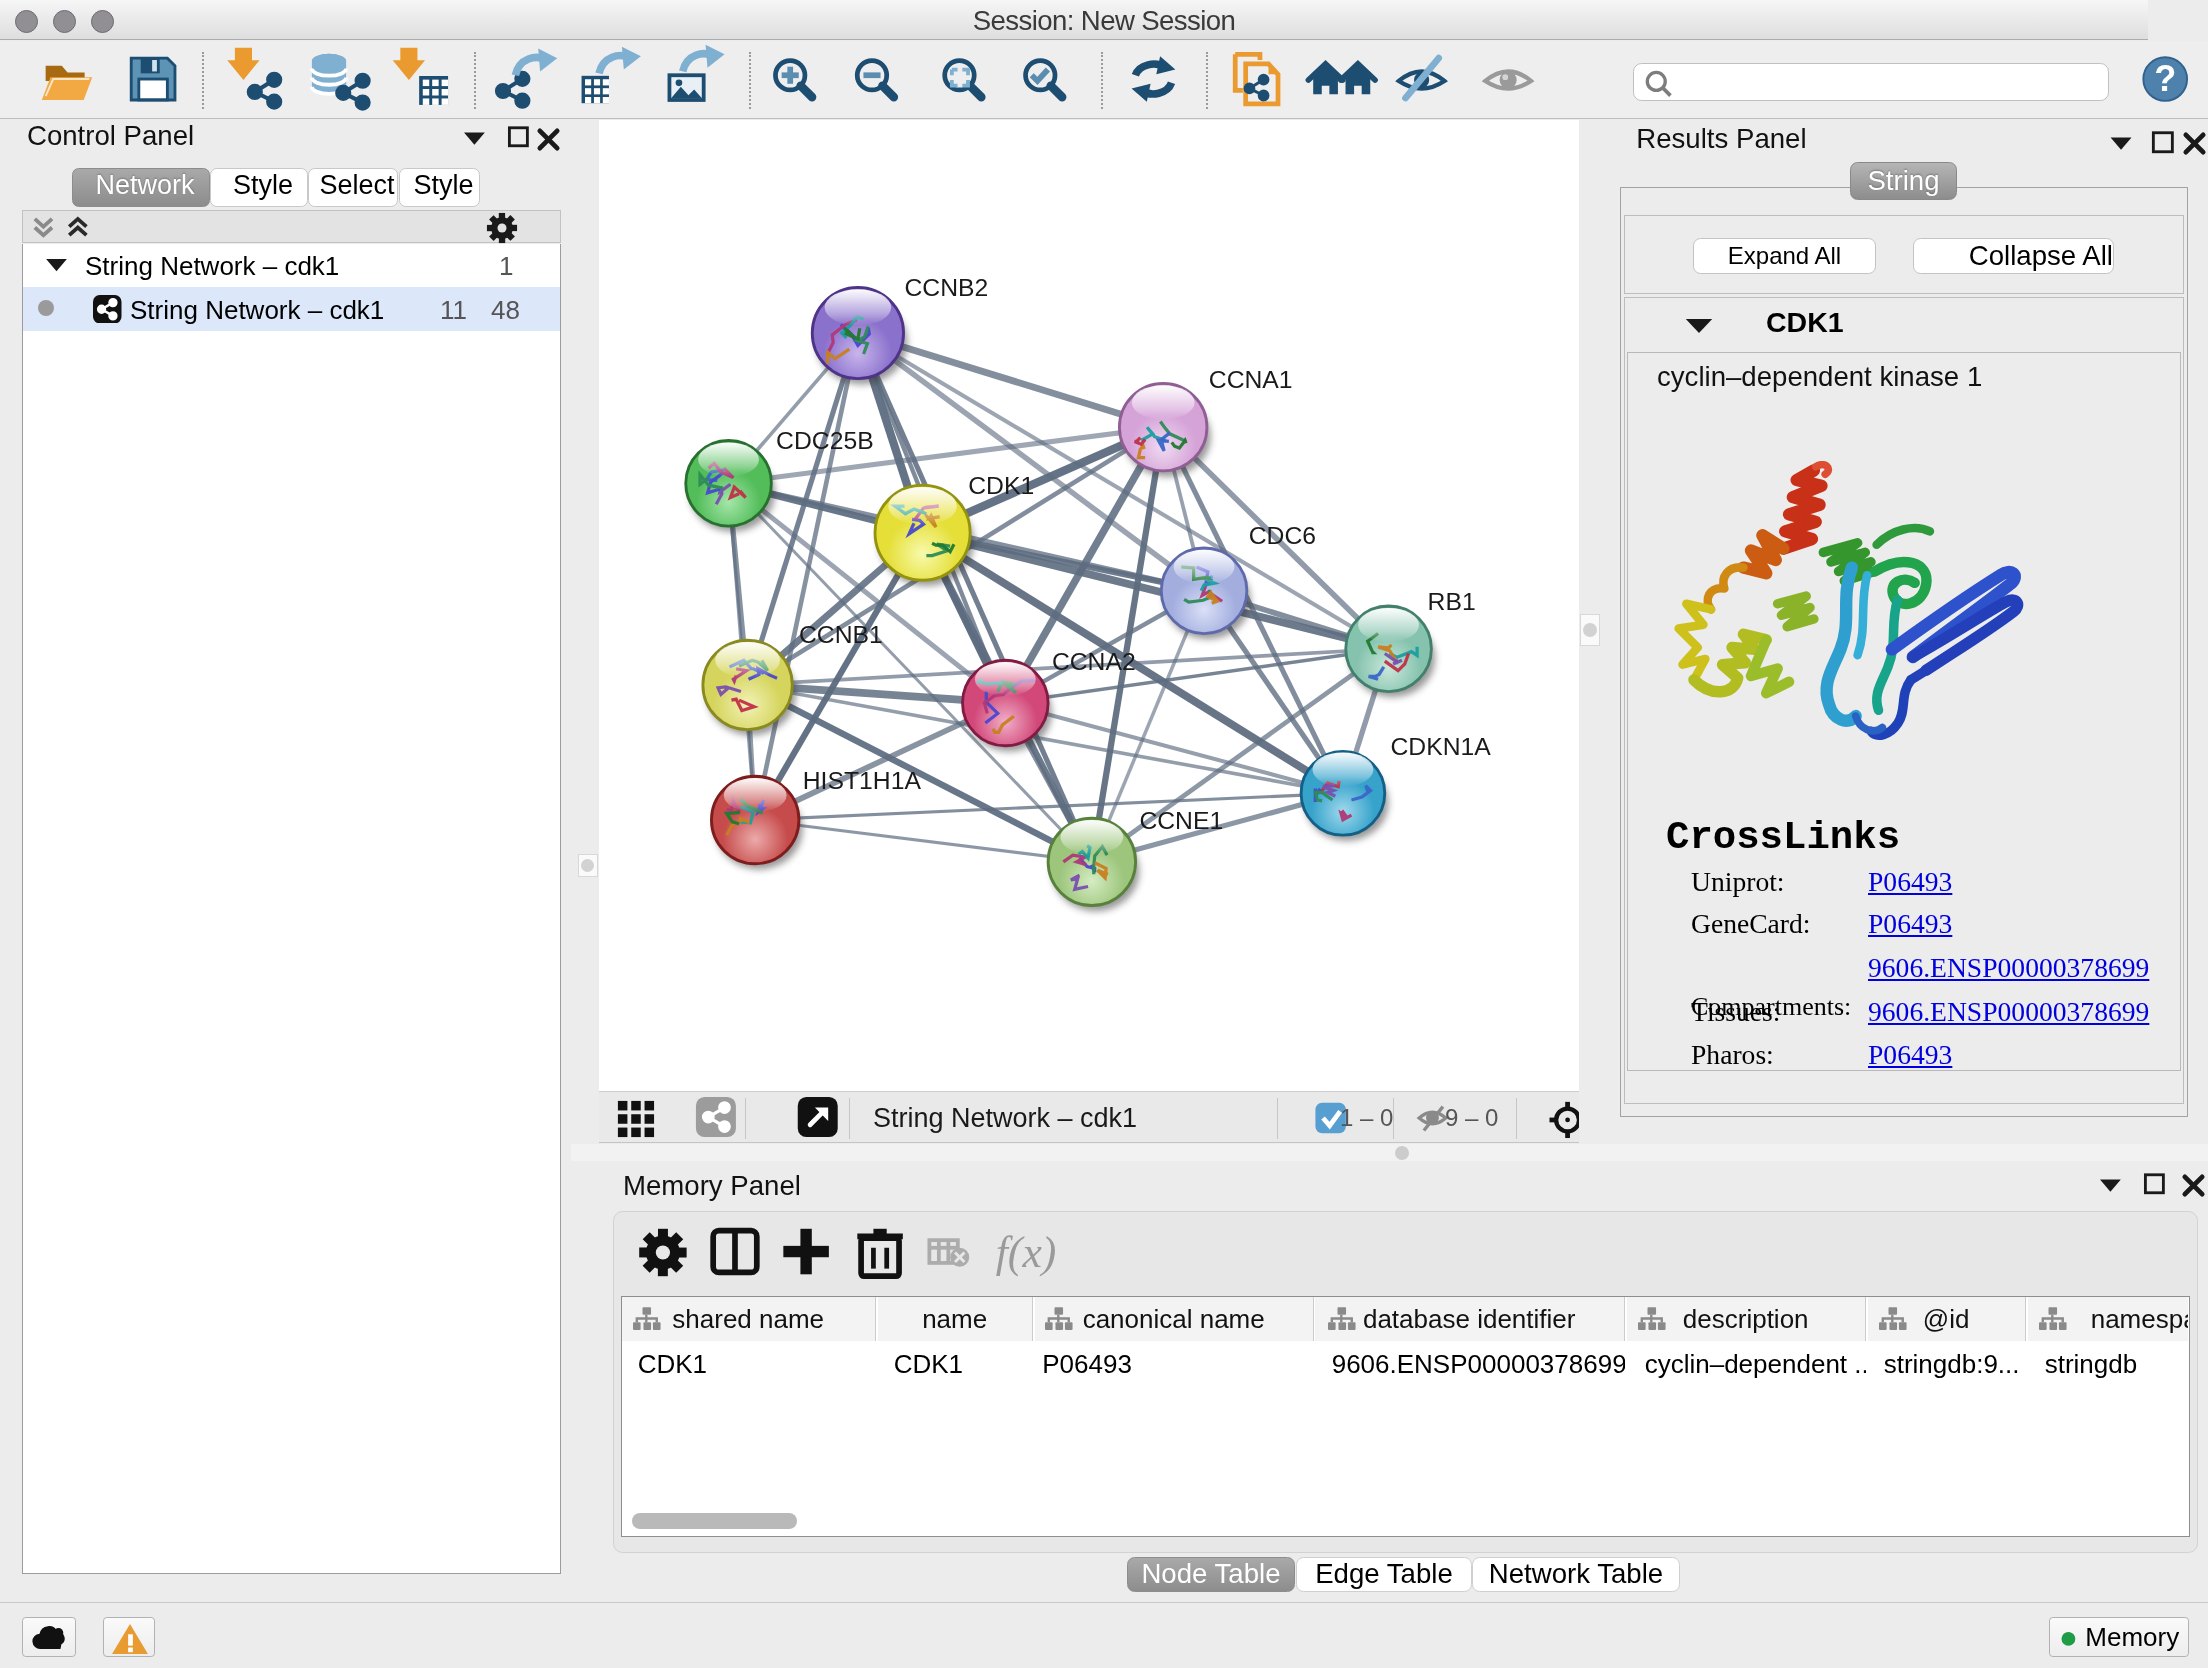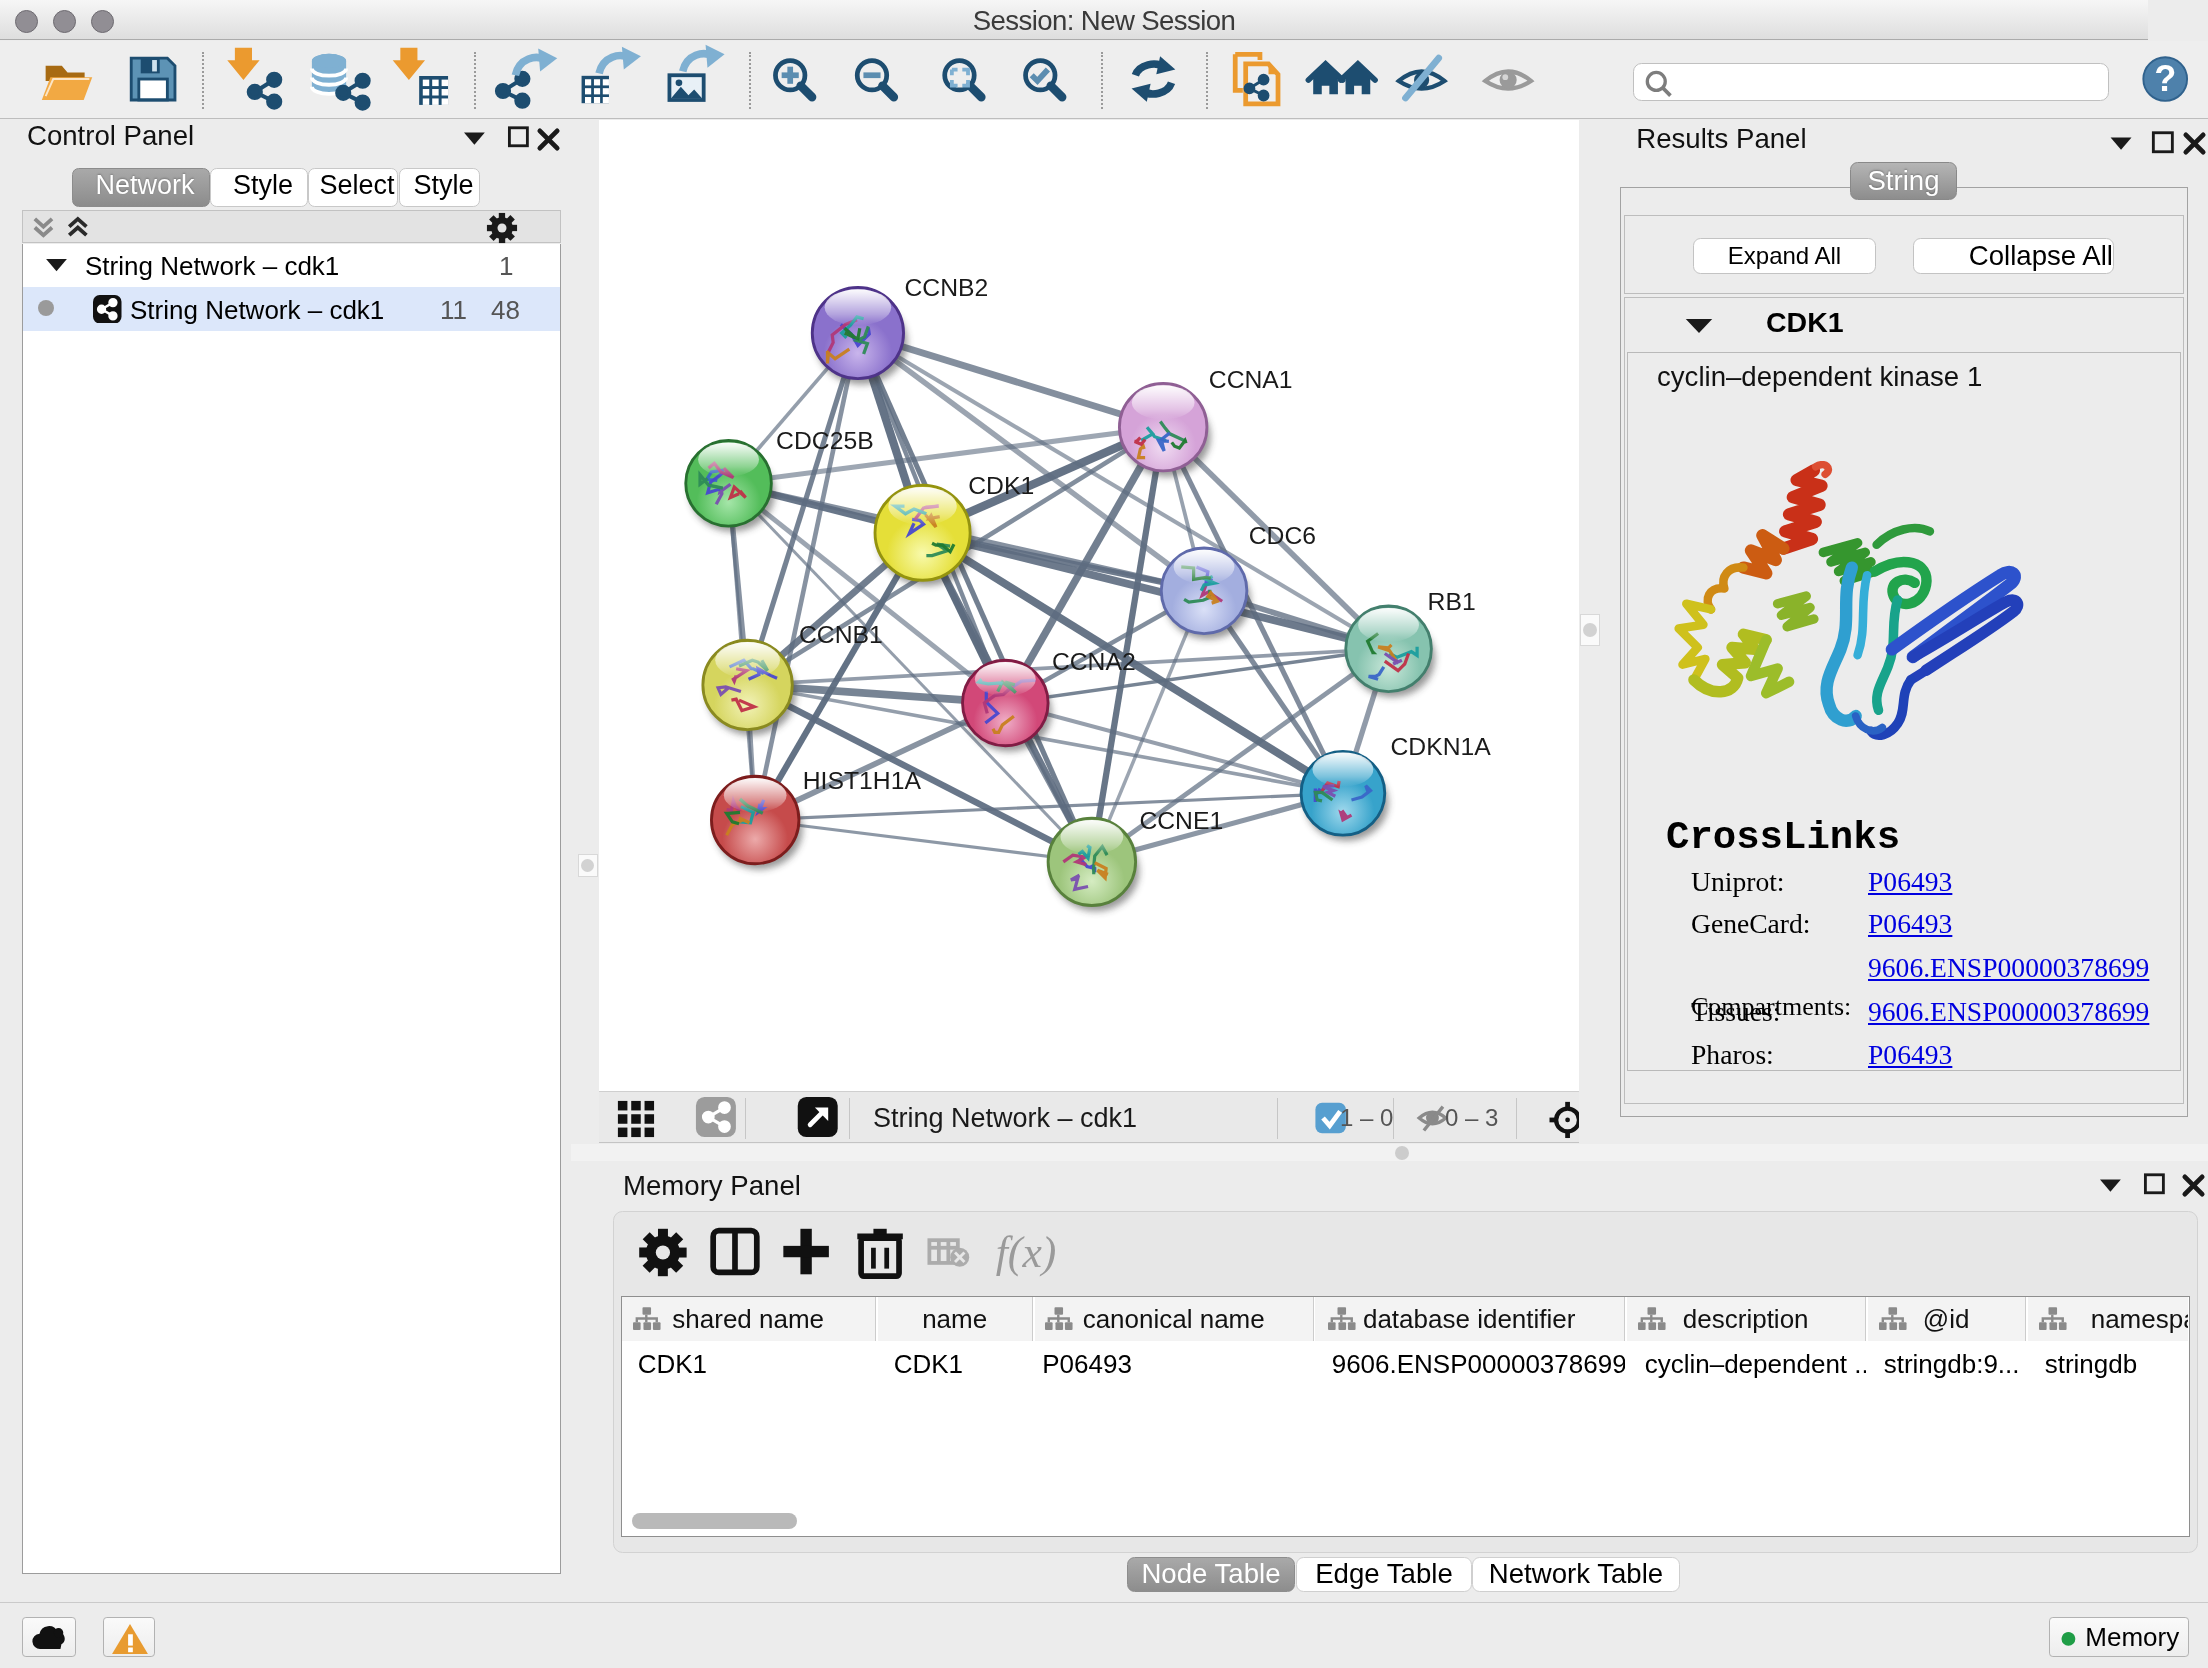--- a/index.html
+++ b/index.html
@@ -582,21 +582,21 @@
       <circle cx="19" cy="19" r="2.5" fill="#111" stroke="none"></circle>
     </g>
   </svg>
     <div class="nsep" style="left:146px;"></div>
   <div class="nsep" style="left:250px;"></div>
   <div class="nsep" style="left:678px;"></div>
   <div class="nsep" style="left:794px;"></div>
   <div class="nsep" style="left:917px;"></div>
   <div class="lbl" style="left:274px; top:10.5px; font-size:27px; color:#1a1a1a;">String Network – cdk1</div>
   <div class="lbl" style="left:741px; top:12.4px; font-size:24px; color:#555;">1 – 0</div>
-  <div class="lbl" style="left:846px; top:12.4px; font-size:24px; color:#555;">0 – 3</div>
+  <div class="lbl" style="left:846px; top:12.4px; font-size:24px; color:#555;">9 – 0</div>
 </div>
 
 <div class="abs" id="rpanel">
   <div class="ptitle lbl" style="left:13.3px; top:2.9px;">Results Panel</div>
   <svg class="abs" style="left:480px;top:7.6px" width="95" height="28.5" viewBox="0 0 100 30">
     <path d="M8 10 h22 l-11 13 z" fill="#1a1a1a"></path>
     <rect x="53" y="5" width="20" height="20" fill="none" stroke="#1a1a1a" stroke-width="3"></rect>
   </svg>
   <svg class="abs" style="left:559px;top:11.4px" width="25" height="25" viewBox="0 0 26 26">
     <g stroke="#1a1a1a" stroke-width="5" stroke-linecap="round">

